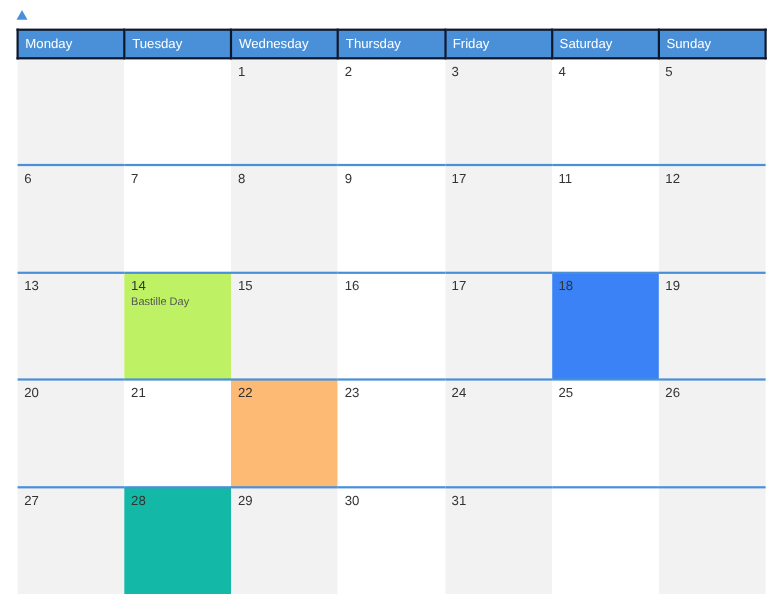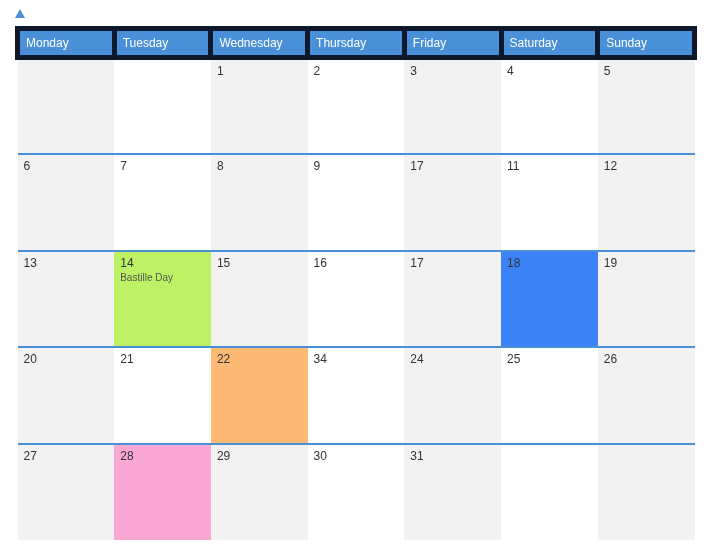--- a/index.html
+++ b/index.html
@@ -67,21 +67,21 @@
       border-collapse: collapse;
       flex: 1;
     }
     .calendar-table thead tr th {
       background-color: #4a90d9;
       color: #fff;
       font-size: 12px;
       font-weight: normal;
       padding: 5px 6px;
       text-align: left;
-      border: 5px solid #0f172a;
+      border: 2px solid #0f172a;
     }
     .calendar-table tbody tr td {
       width: calc(100% / 7);
       vertical-align: top;
       padding: 4px 6px;
       font-size: 11.5px;
       color: #333;
       height: 78px;
       border-top: 2px solid #4a90d9;
       border-left: none;
@@ -211,37 +211,37 @@
           <td style="background: rgb(242, 242, 242);">
             <span class="day-num">20</span>
           </td>
           <td style="background: rgb(255, 255, 255);">
             <span class="day-num">21</span>
           </td>
           <td style="background: #fdba74;">
             <span class="day-num">22</span>
           </td>
           <td style="background: rgb(255, 255, 255);">
-            <span class="day-num">34</span>
+            <span class="day-num">23</span>
           </td>
           <td style="background: rgb(242, 242, 242);">
             <span class="day-num">24</span>
           </td>
           <td style="background: rgb(255, 255, 255); margin-top: 48px;">
             <span class="day-num">25</span>
           </td>
           <td style="background: rgb(242, 242, 242);">
             <span class="day-num">26</span>
           </td>
         </tr>
         <tr>
           <td style="background: rgb(242, 242, 242);">
             <span class="day-num">27</span>
           </td>
-          <td style="background: #f9a8d4;">
+          <td style="background: #14b8a6;">
             <span class="day-num">28</span>
           </td>
           <td style="background: rgb(242, 242, 242);">
             <span class="day-num">29</span>
           </td>
           <td style="background: rgb(255, 255, 255);">
             <span class="day-num">30</span>
           </td>
           <td style="background: rgb(242, 242, 242);">
             <span class="day-num">31</span>

